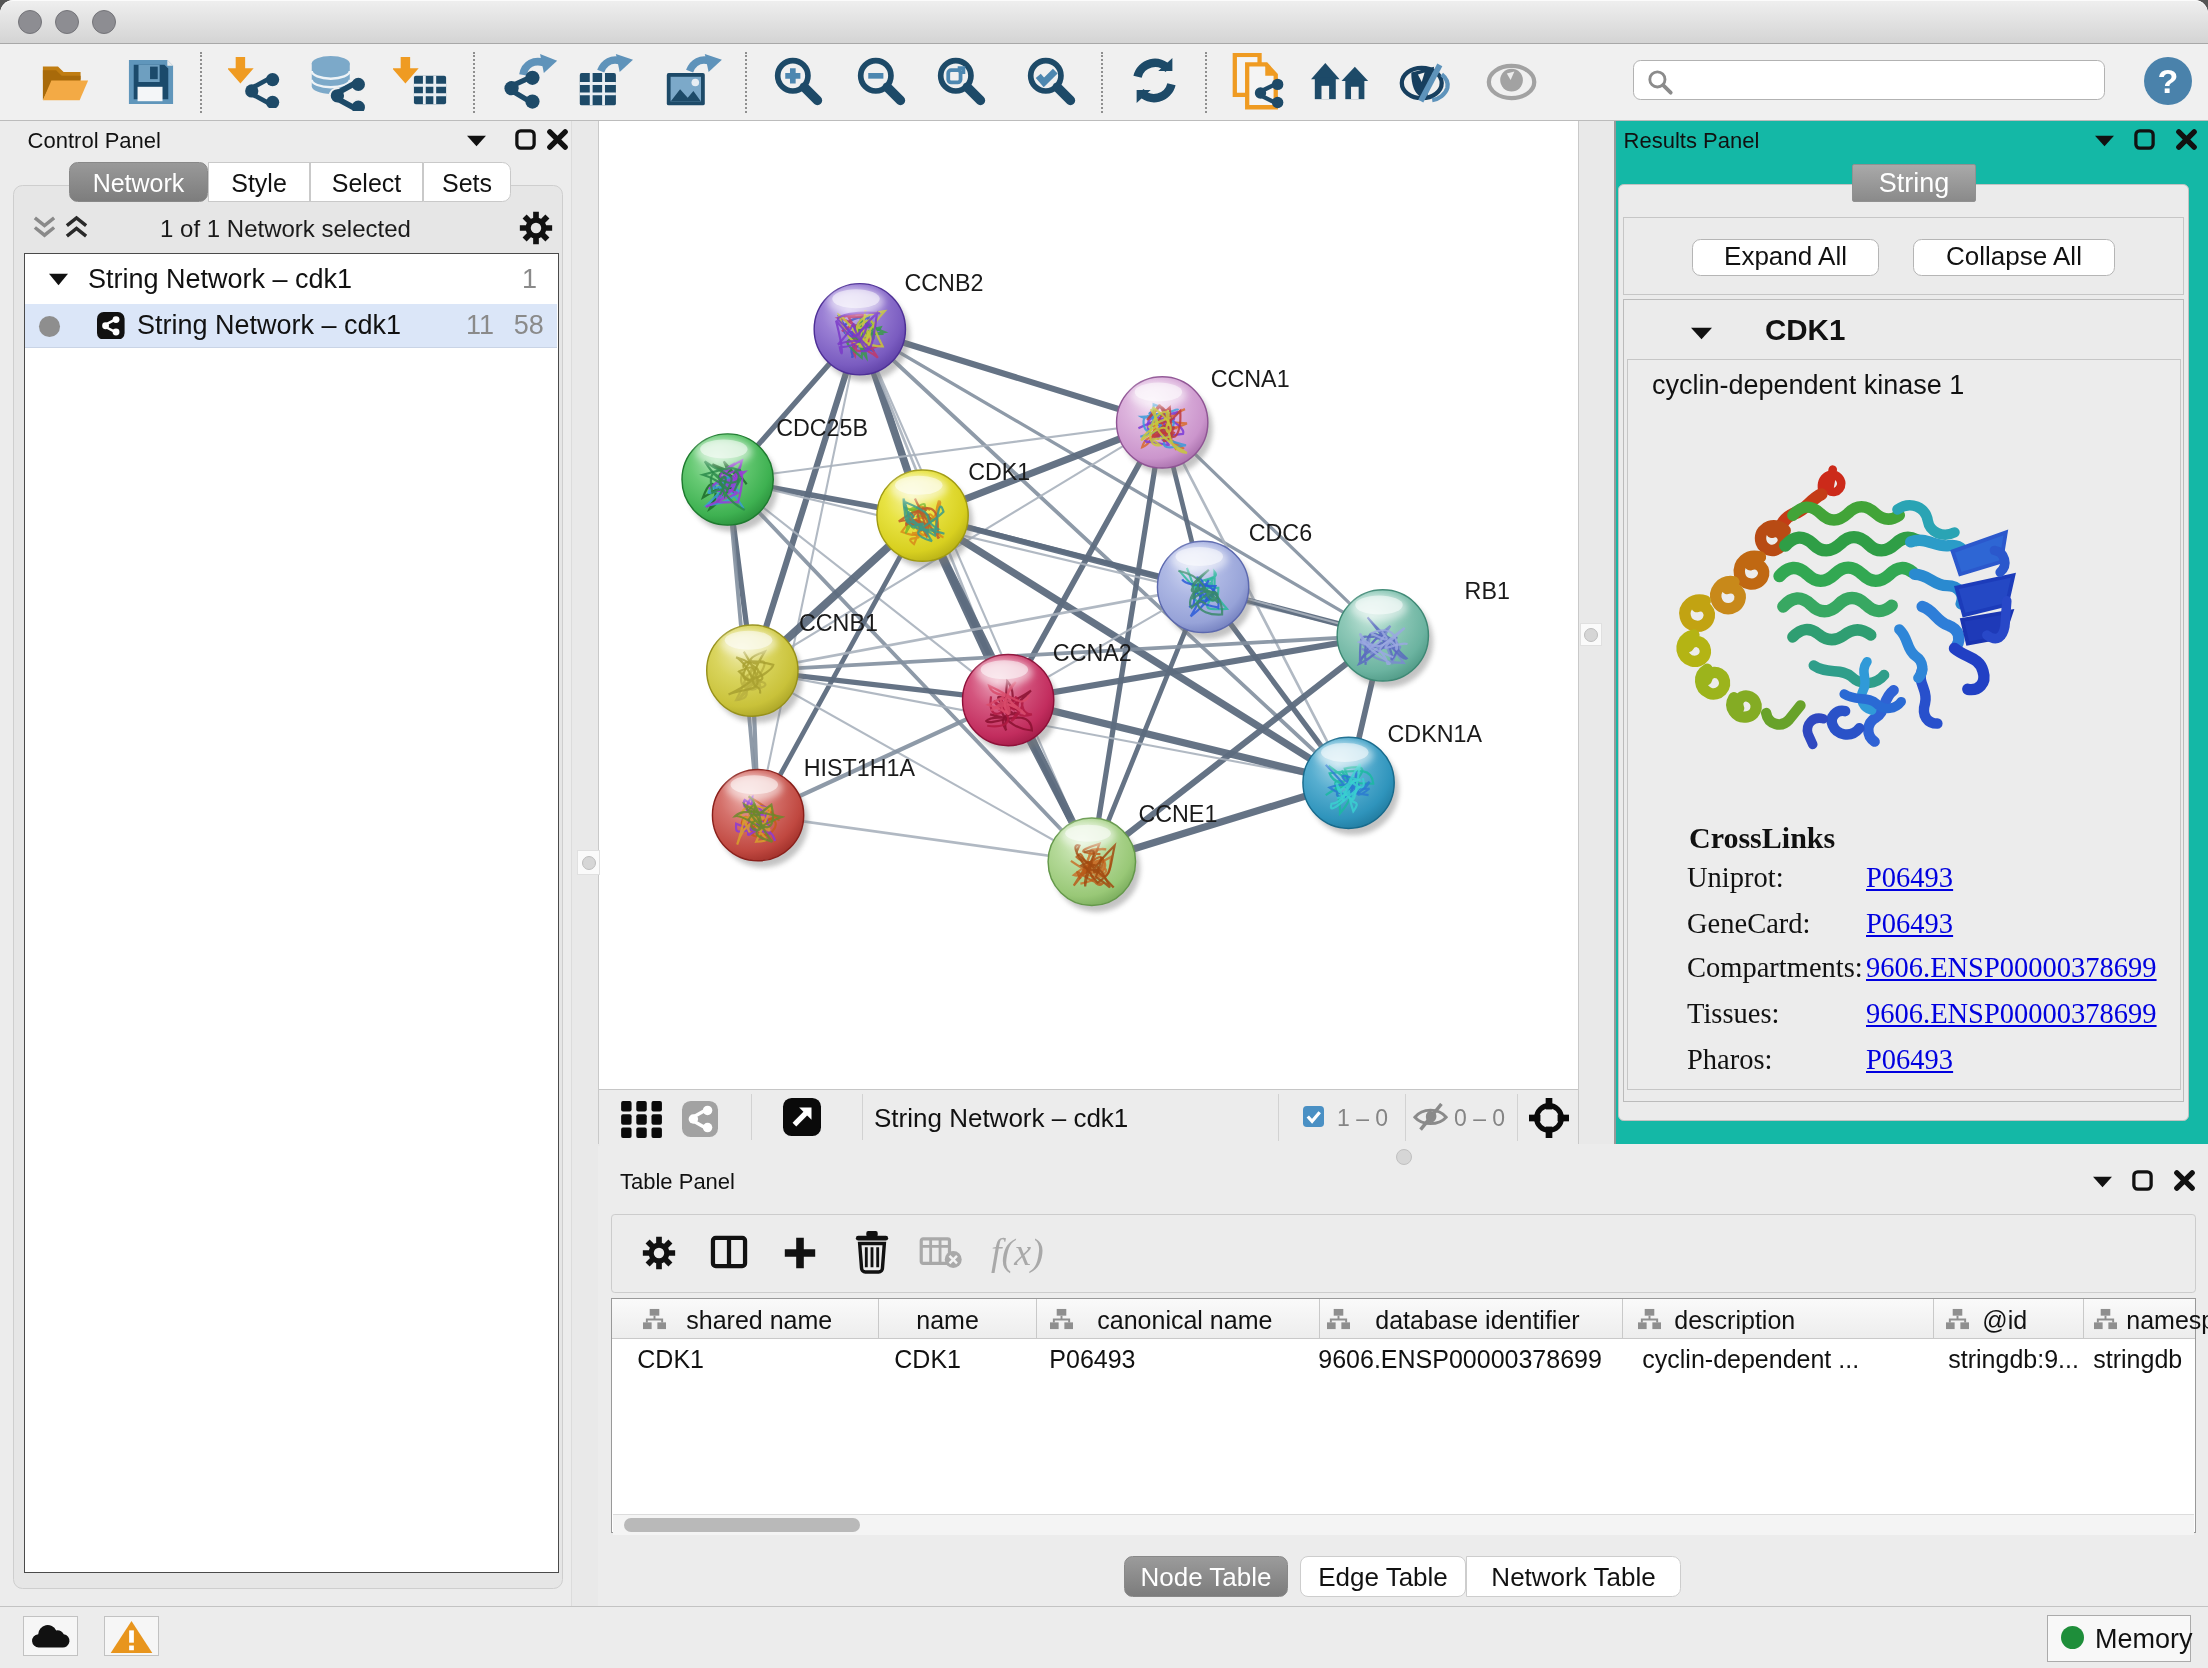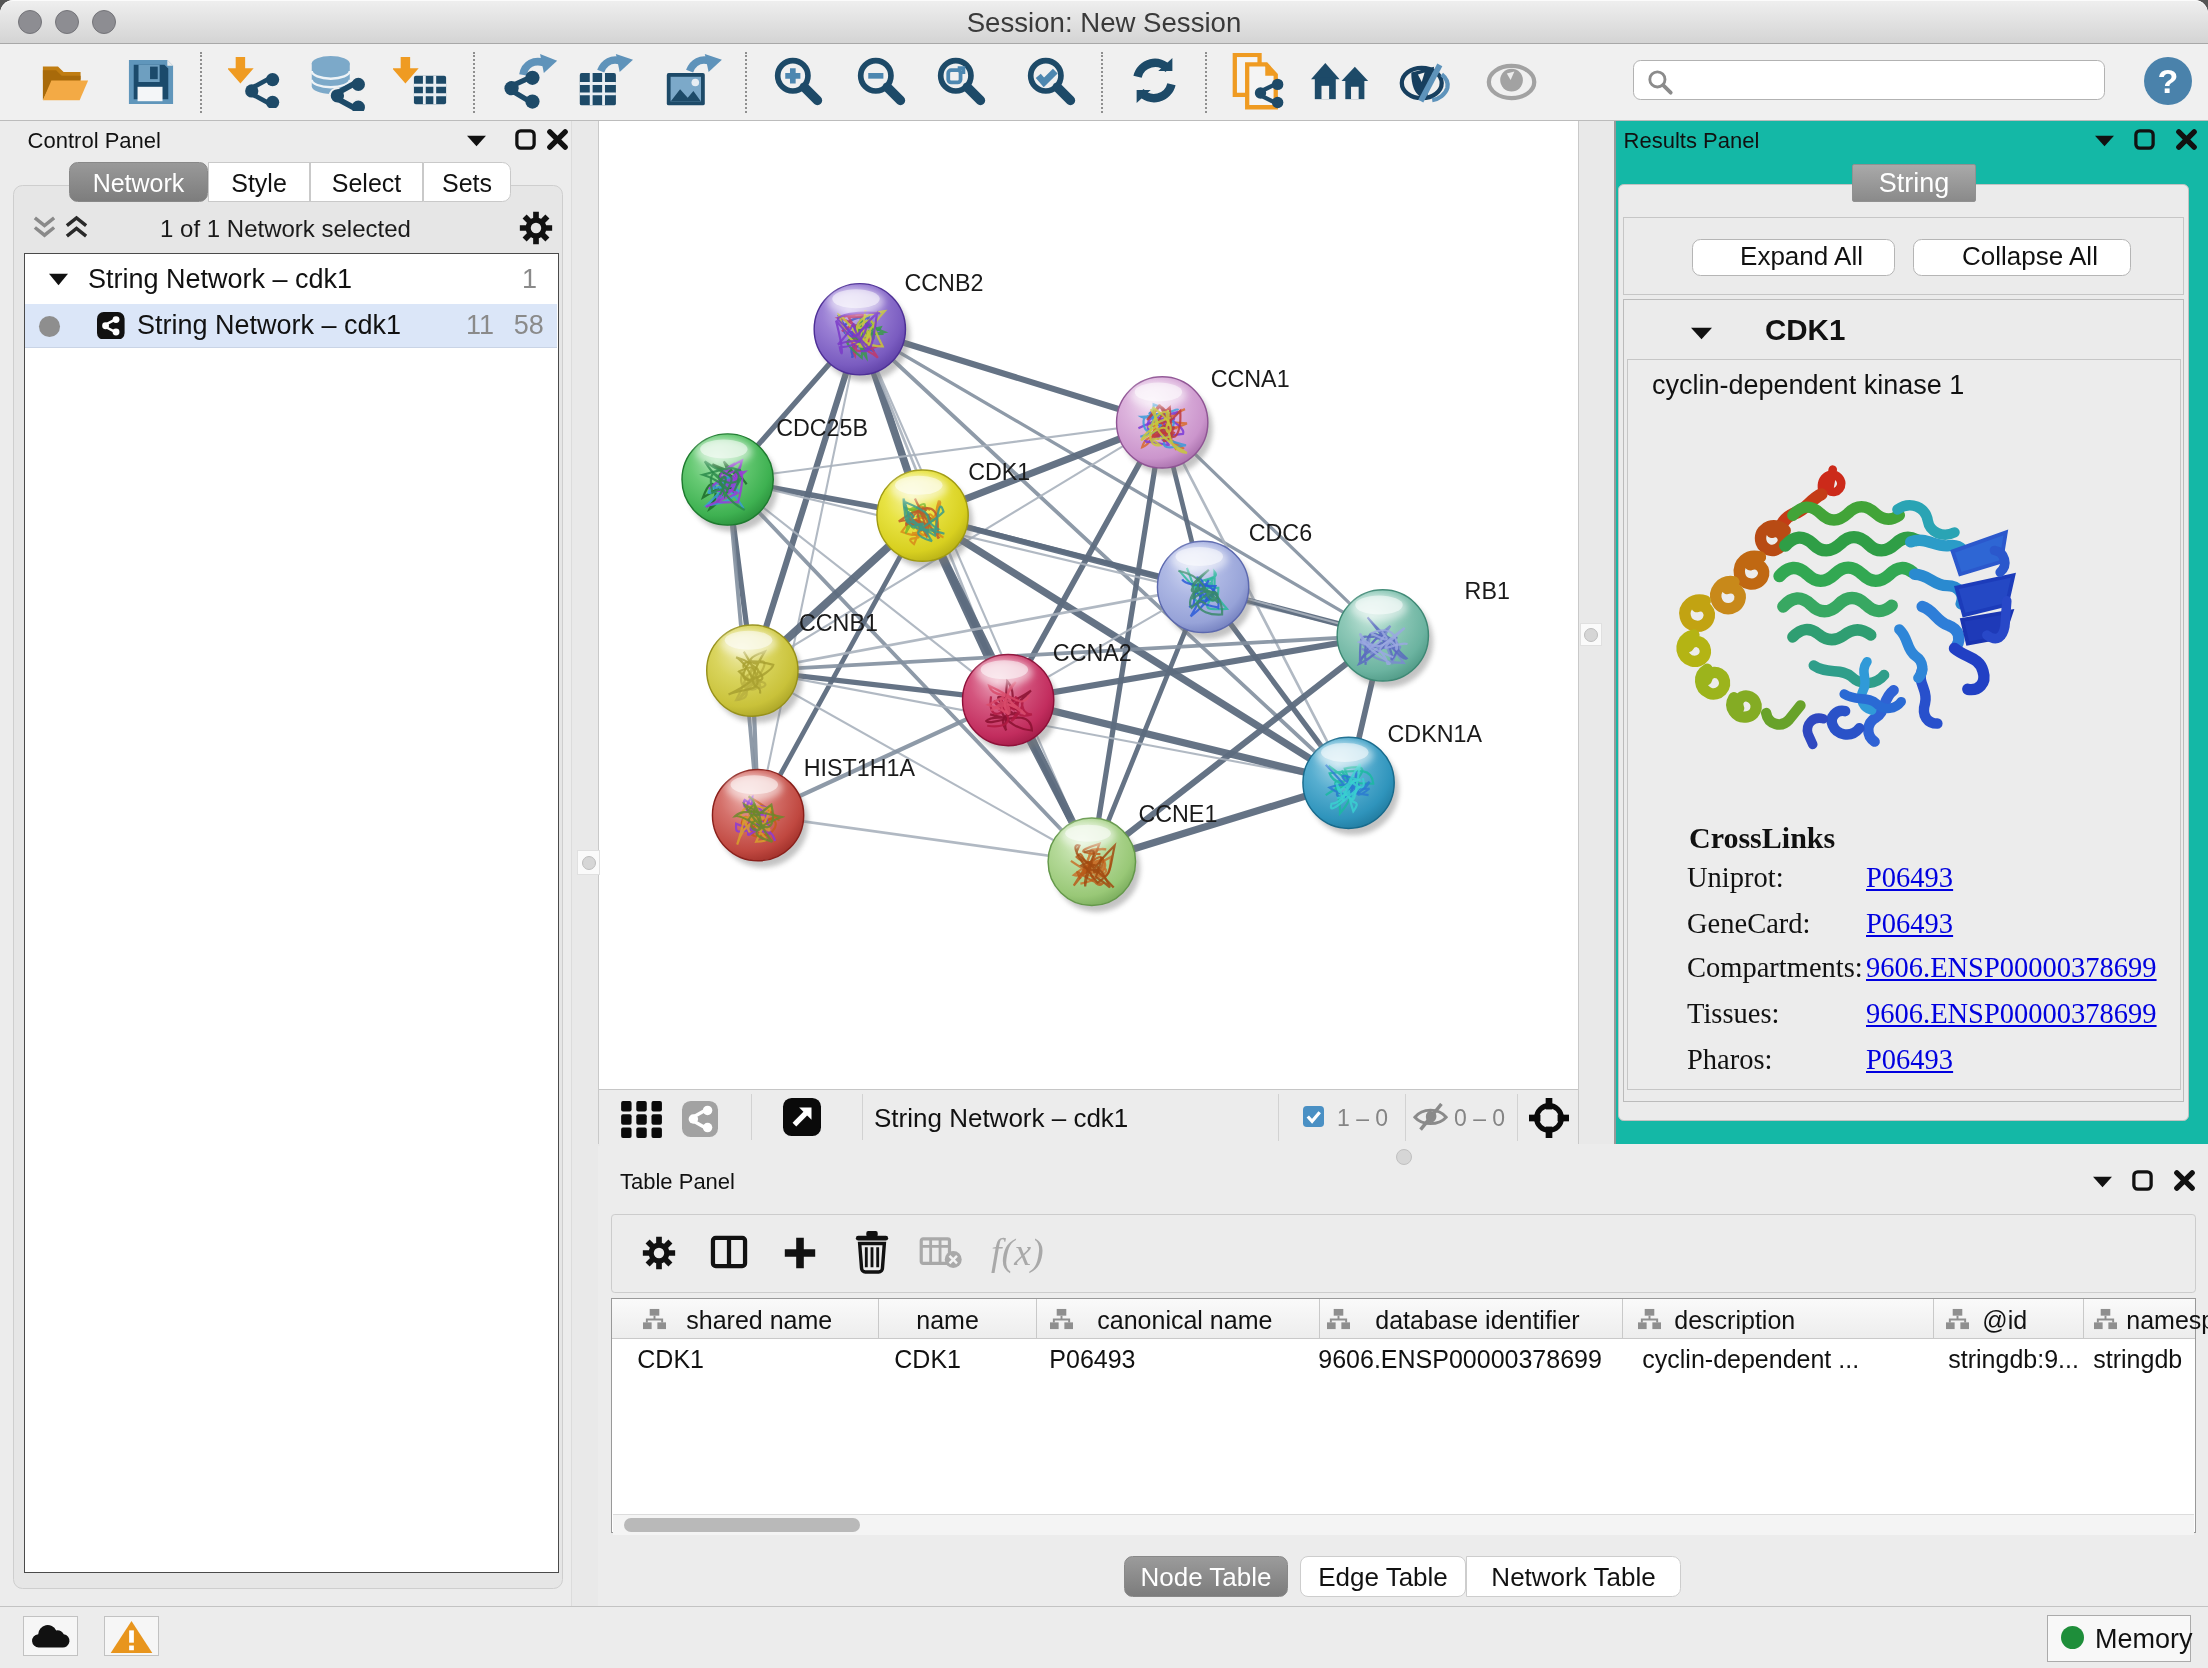--- a/index.html
+++ b/index.html
@@ -17,36 +17,35 @@
 #rsplit2{left:1579px;top:121px;width:35px;height:1023px;background:#e9e9e9;}
 #resultsdock{left:1614px;top:121px;width:594px;height:1023px;background:#14b8a6;border-left:2.9px solid #999;box-sizing:border-box;}
 #tabledock{left:598px;top:1146px;width:1610px;height:460px;background:#ececec;}
 #statusbar{left:0;top:1606px;width:2208px;height:62px;background:#ececec;border-top:1px solid #c3c3c3;}
 
 .cptab{z-index:5;position:absolute;top:41px;height:40px;line-height:40px;text-align:center;font-size:25px;background:#fff;border:1px solid #c9c9c9;color:#111;box-sizing:border-box;border-radius:8.6px;}
 .cptab.sel{background:linear-gradient(#999,#7d7d7d);color:#fff;border-color:#888;}
 #cpbody{position:absolute;left:13.3px;top:64px;width:550px;height:1404px;background:#e6e6e6;border:1px solid #cecece;border-radius:9.5px;box-sizing:border-box;}
 #cplist{position:absolute;left:24px;top:132px;width:535px;height:1320px;background:#fff;border:1.9px solid #4a4a4a;box-sizing:border-box;}
 
-.rbtn{position:absolute;background:#fff;border:1px solid #b5b5b5;border-radius:8.6px;text-align:center;font-size:26px;color:#111;padding-left:16px;}
+.rbtn{position:absolute;background:#fff;border:1px solid #b5b5b5;border-radius:8.6px;text-align:center;font-size:26px;color:#111;}
 .serif{font-family:"Liberation Serif",serif;}
 
 .th{font-size:25px;color:#111;}
 .btab{position:absolute;height:41px;line-height:41px;text-align:center;font-size:26px;background:#fff;border:1px solid #cdcdcd;color:#111;box-sizing:border-box;border-radius:8.6px;}
 .btab.sel{background:linear-gradient(#9b9b9b,#7c7c7c);color:#fff;border-color:#888;}
 .sbtn{position:absolute;width:53px;height:38px;background:#f6f6f6;border:1px solid #c2c2c2;}
 </style>
 </head>
 <body>
 <div id="app">
   <div id="titlebar" class="abs">
     <div class="tl" style="left:18px;"></div>
     <div class="tl" style="left:55px;"></div>
     <div class="tl" style="left:92px;"></div>
-    <div id="wtitle">Session: New Session</div>
   </div>
 
   <div id="toolbar" class="abs">
   <div class="tsep" style="left:200px;"></div>
   <div class="tsep" style="left:473px;"></div>
   <div class="tsep" style="left:745px;"></div>
   <div class="tsep" style="left:1101px;"></div>
   <div class="tsep" style="left:1205px;"></div>
   <svg class="abs" style="left:39px;top:13.3px;" width="53" height="49" viewBox="0 0 56 52">
     <path d="M4 10 h16 l6 6 h18 v8 H4 z" fill="#c07d12"></path>

